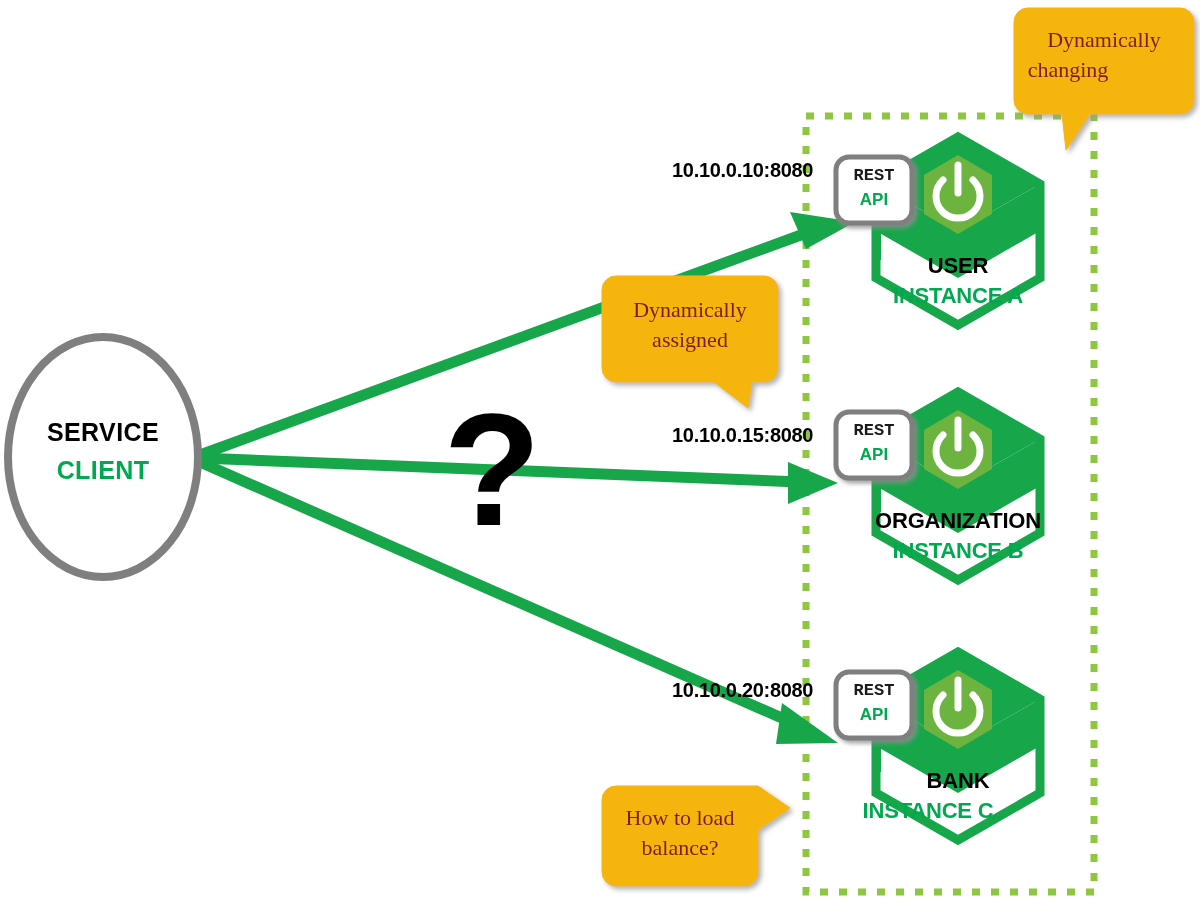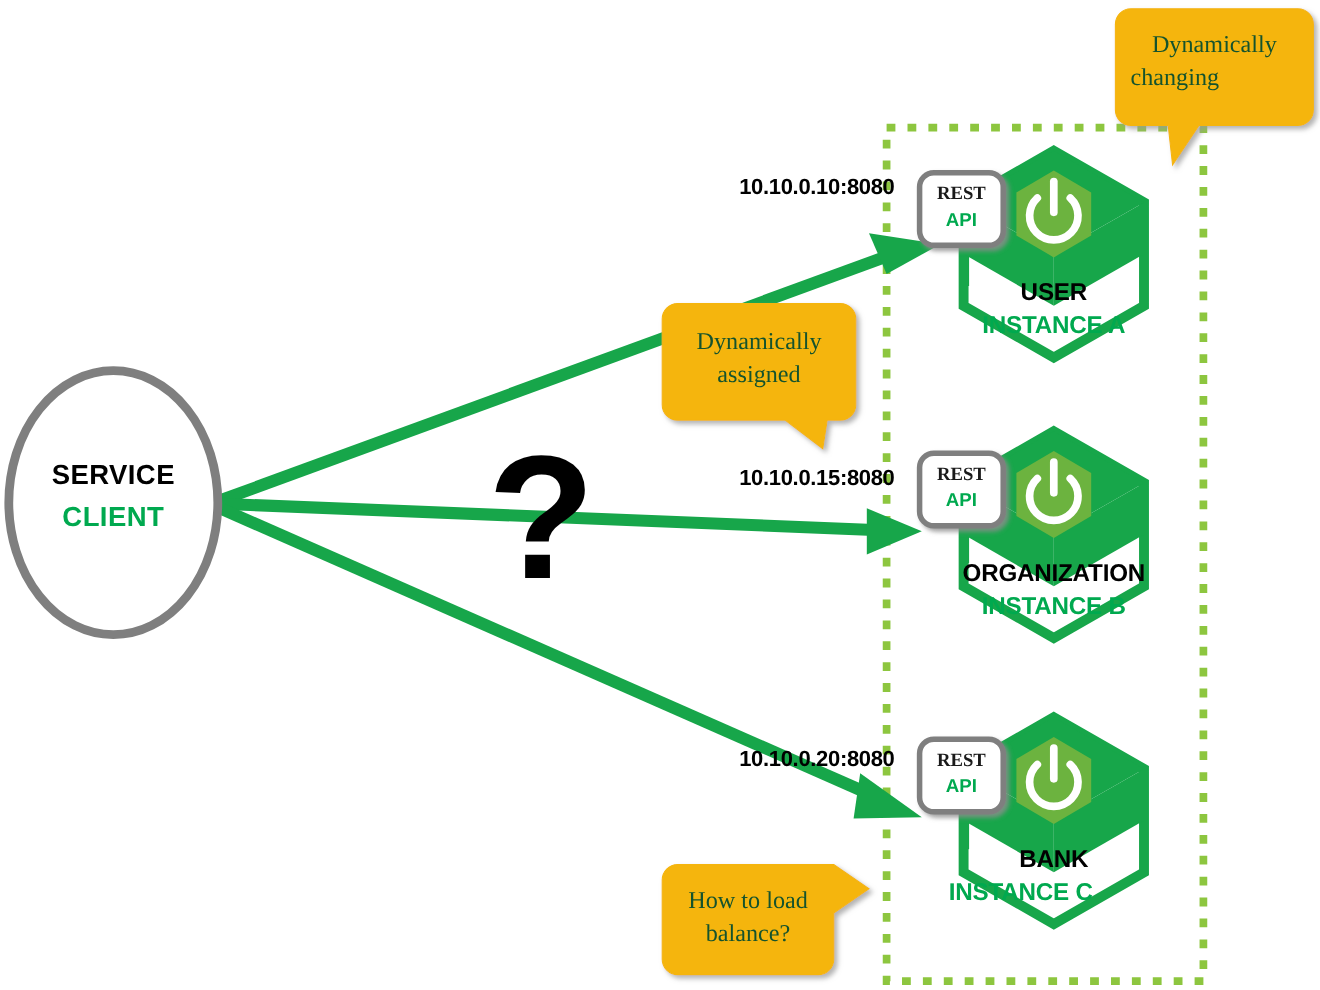--- a/index.html
+++ b/index.html
@@ -53,21 +53,21 @@
     letter-spacing: 0.4px;
   }
   .client-sub {
     font-family: "Liberation Sans", sans-serif;
     font-weight: bold;
     font-size: 25px;
     color: #00A94F;
     letter-spacing: 0.4px;
   }
   .rest-top {
-    font-family: Liberation Serif, serif;
+    font-family: Liberation Mono, monospace;
     font-weight: bold;
     font-size: 17px;
     color: #1a1a1a;
   }
   .rest-bot {
     font-family: "Liberation Sans", sans-serif;
     font-weight: bold;
     font-size: 17px;
     color: #00A94F;
   }
@@ -81,21 +81,21 @@
   .inst-sub {
     font-family: "Liberation Sans", sans-serif;
     font-weight: bold;
     font-size: 22px;
     color: #00A94F;
     letter-spacing: -0.2px;
   }
   .callout-txt {
     font-family: "Liberation Serif", serif;
     font-size: 22px;
-    color: #14532d;
+    color: #7f1d1d;
     text-align: center;
     line-height: 1.28;
     white-space: normal;
   }
   .qmark {
     font-family: "Liberation Sans", sans-serif;
     font-weight: bold;
     font-size: 160px;
     color: #000000;
     line-height: 1;

